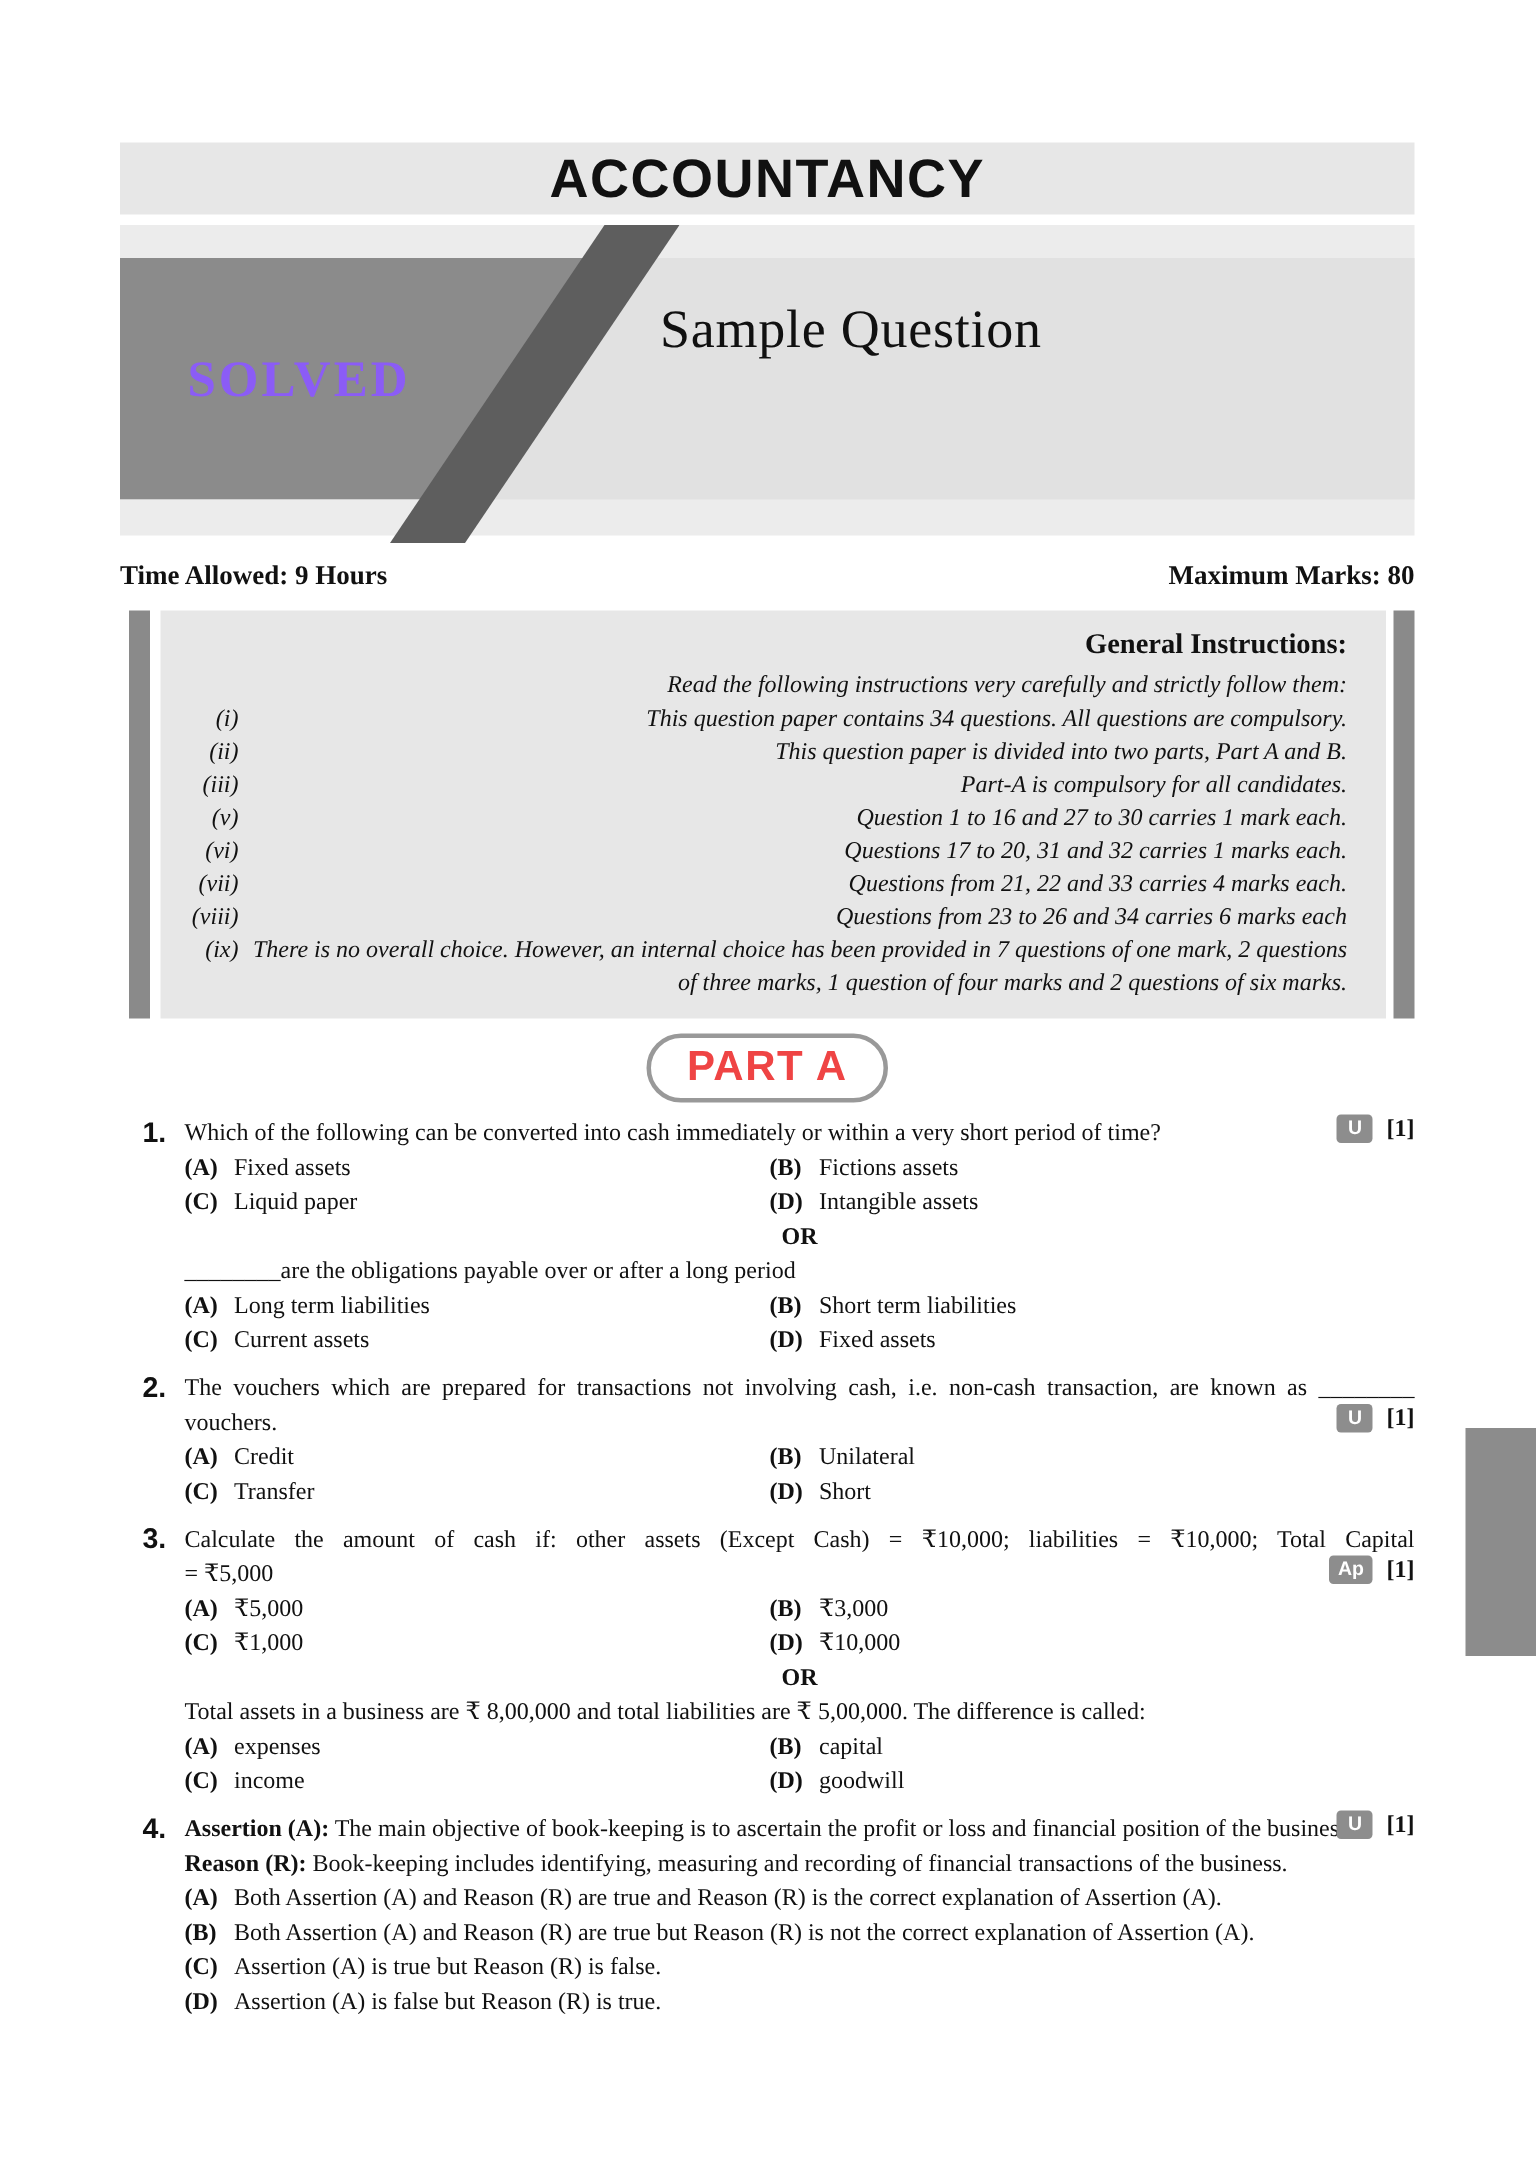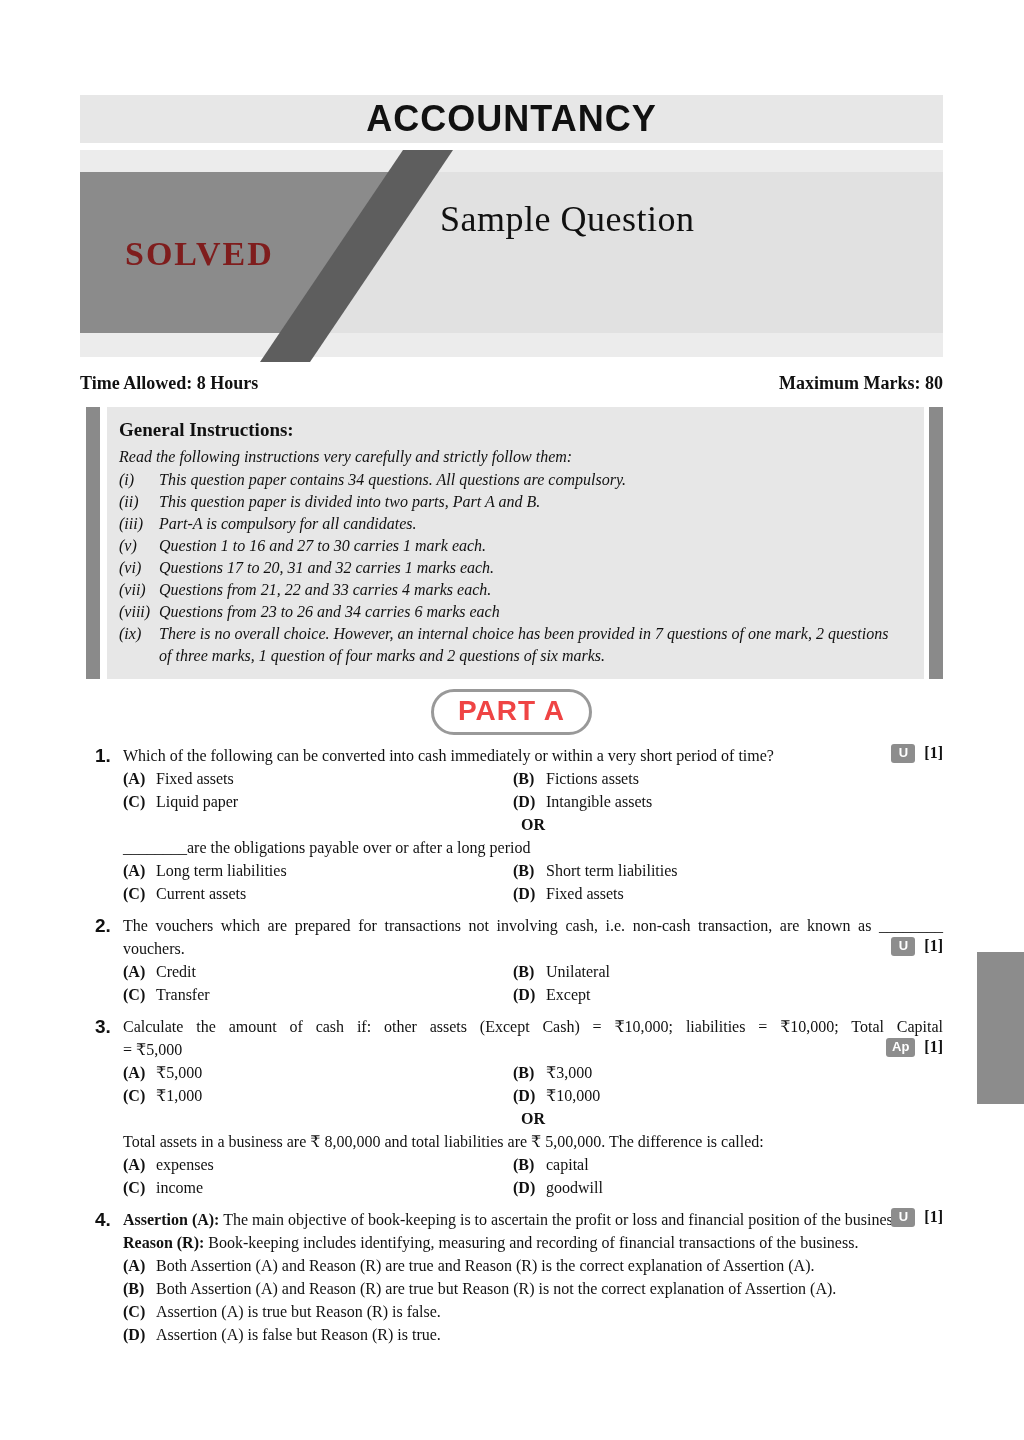--- a/index.html
+++ b/index.html
@@ -15,41 +15,42 @@
     font-family:"Liberation Sans","DejaVu Sans",sans-serif; font-weight:bold; font-size:36px; letter-spacing:1px;
   }
 
   .banner { position:relative; margin-top:7px; height:207px; background:#ececec; }
   .banner-panel { position:absolute; left:0; right:0; top:22px; height:161px; background:#e1e1e1; }
   .solved-box {
     position:absolute; left:0; top:0; width:100%; height:100%; background:#8b8b8b;
     clip-path:polygon(0 22px, 323px 22px, 202px 183px, 0 183px);
   }
   .solved-text {
-    position:absolute; left:45px; top:85px; color:#7f1d1d; font-weight:bold; font-size:34px;
+    position:absolute; left:45px; top:85px; color:#8b5cf6; font-weight:bold; font-size:34px;
     letter-spacing:2px;
   }
   .slash {
     position:absolute; left:0; top:0; width:100%; height:212px; background:#5e5e5e;
     clip-path:polygon(323px 0, 373px 0, 230px 212px, 180px 212px);
   }
   .banner-title {
     position:absolute; left:360px; right:6px; top:42px; text-align:left;
     font-weight:normal; font-size:36px; line-height:55px; letter-spacing:0.5px;
   }
 
   .meta-row { display:flex; justify-content:space-between; margin-top:16px; font-weight:bold; font-size:18px; }
 
   .instructions { position:relative; margin-top:13px; }
   .ins-bar { position:absolute; top:0; bottom:0; width:14px; background:#8a8a8a; }
   .ins-bar.left { left:6px; }
   .ins-bar.right { left:849px; }
   .ins-box {
     margin-left:27px; width:817px; box-sizing:border-box; background:#e7e7e7;
     padding:10px 26px 12px 12px;
+    text-align:right;
   }
   .ins-title { font-weight:bold; font-size:19px; line-height:26px; margin-bottom:2px; }
   .ins-intro { font-style:italic; font-size:16px; line-height:24px; }
   .ins-item { display:flex; font-style:italic; font-size:16px; line-height:22px; }
   .ins-num { width:40px; flex-shrink:0; }
   .ins-text { flex:1; }
 
   .part-row { text-align:center; margin-top:10px; }
   .part-pill {
     display:inline-block; border:3px solid #999; border-radius:24px; padding:3px 24px 5px;
@@ -94,21 +95,21 @@
     <div class="banner-panel"></div>
     <div class="solved-box"></div>
     <div class="slash"></div>
     <span class="solved-text">SOLVED</span>
     <div class="banner-title">
       <div>Sample Question</div>
     </div>
   </div>
 
   <div class="meta-row">
-    <span>Time Allowed: 8 Hours</span>
+    <span>Time Allowed: 9 Hours</span>
     <span>Maximum Marks: 80</span>
   </div>
 
   <div class="instructions">
     <div class="ins-bar left"></div>
     <div class="ins-bar right"></div>
     <div class="ins-box">
       <div class="ins-title">General Instructions:</div>
       <div class="ins-intro">Read the following instructions very carefully and strictly follow them:</div>
       <div class="ins-item">
@@ -227,21 +228,21 @@
           <span>Unilateral</span>
         </div>
       </div>
       <div class="opt-row">
         <div class="opt c1">
           <span class="optl">(C)</span>
           <span>Transfer</span>
         </div>
         <div class="opt">
           <span class="optl">(D)</span>
-          <span>Except</span>
+          <span>Short</span>
         </div>
       </div>
     </div>
   </div>
 
   <div class="q">
     <div class="qnum">3.</div>
     <div class="qbody">
       <div class="qtext stretch">
         <span>Calculate the amount of cash if: other assets (Except Cash) = ₹10,000; liabilities = ₹10,000; Total Capital</span>

